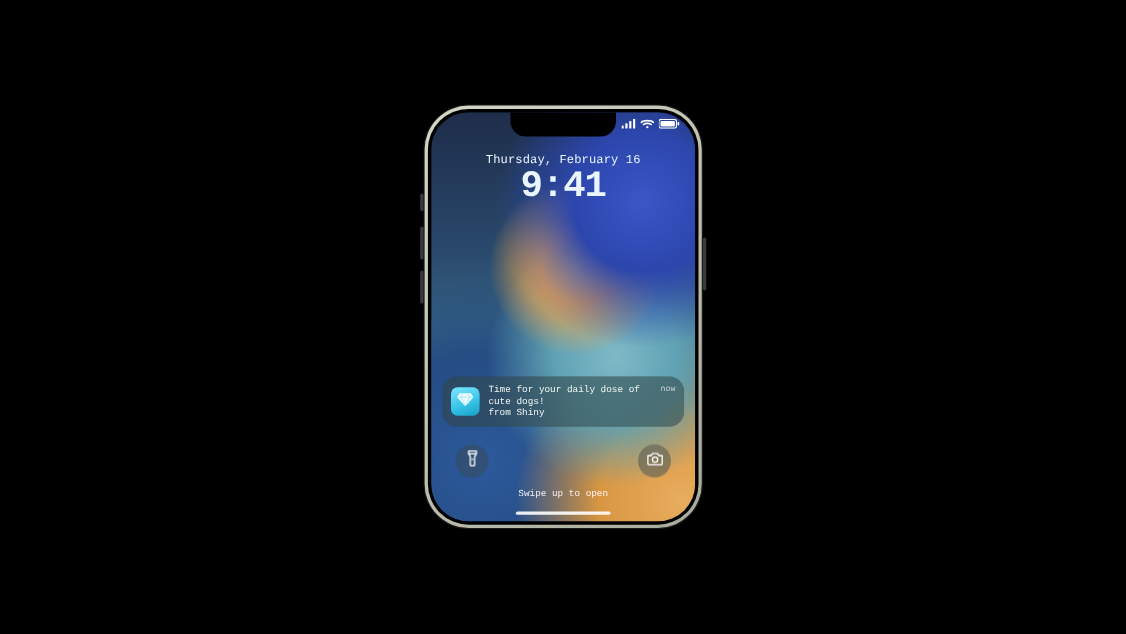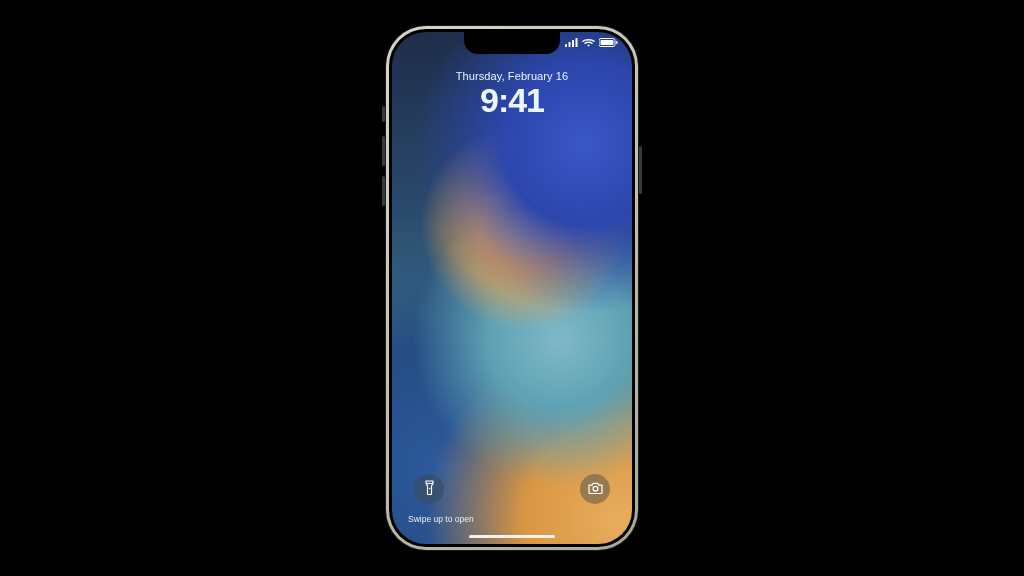--- a/index.html
+++ b/index.html
@@ -11,25 +11,26 @@
     font-family: -apple-system, "Helvetica Neue", Helvetica, Arial, sans-serif;
     -webkit-font-smoothing: antialiased;
   }
 
   
   .phone {
     position: absolute;
     left: 50%; top: 50%;
     transform: translate(-50%, -50%);
     width: 252px;
-    height: 524px;
+    height: 384px;
     border-radius: 40px;
     background: linear-gradient(135deg, #d4d6c6 0%, #a8aa9b 100%);
     padding: 3px;
     box-shadow: 0 0 0 1px #1a1a1a, 0 4px 30px rgba(0,0,0,.6);
+    font-family: Liberation Mono, monospace;
   }
   .bezel {
     position: relative;
     width: 100%; height: 100%;
     border-radius: 37px;
     background: #000;
     padding: 3px;
   }
   .screen {
     position: relative;
@@ -118,22 +119,22 @@
     backdrop-filter: blur(12px);
     display: flex; align-items: center; justify-content: center;
     z-index: 30;
   }
   .qbtn.left  { left: 22px; }
   .qbtn.right { right: 22px; }
 
   
   .swipe {
     position: absolute;
-    bottom: 20px; left: 16px; right: 0;
-    text-align: left;
+    bottom: 20px; left: 0; right: 0;
+    text-align: center;
     color: rgba(255,255,255,.9);
     font-size: 8.5px; font-weight: 500;
     z-index: 30;
   }
   .homebar {
     position: absolute;
     bottom: 6px; left: 50%;
     transform: translateX(-50%);
     width: 86px; height: 3.5px;
     border-radius: 3px;
@@ -178,20 +179,35 @@
             <rect x="17" y="3" width="1.5" height="3" rx=".7" fill="#fff"></rect>
           </svg>
         </span>
       </div>
 
       <div class="datetime">
         <div class="date">Thursday, February 16</div>
         <div class="time">9:41</div>
       </div>
 
+      <div class="notif">
+        <div class="icon">
+          <span>
+            <svg width="16" height="16" viewBox="0 0 16 16">
+              <path d="M3 3 L13 3 L15 6 L8 14 L1 6 Z" fill="#e8fbff" stroke="#ffffff" stroke-width=".8"></path>
+              <path d="M1 6 L15 6 M5.5 3 L4 6 L8 14 M10.5 3 L12 6 L8 14" fill="none" stroke="#a6e6f7" stroke-width=".7"></path>
+            </svg>
+          </span>
+        </div>
+        <div class="text">
+          <div>Time for your daily dose of cute dogs!</div>
+          <div>from Shiny</div>
+        </div>
+        <div class="when">now</div>
+      </div>
 
       <div class="qbtn left">
         <span>
           <svg width="13" height="15" viewBox="0 0 13 15" fill="none" stroke="#fff" stroke-width="1.2" stroke-linejoin="round">
             <path d="M3 1 H10 V3.5 L8.5 6 V13.5 A1 1 0 0 1 7.5 14.5 H5.5 A1 1 0 0 1 4.5 13.5 V6 L3 3.5 Z"></path>
             <line x1="3" y1="3.5" x2="10" y2="3.5"></line>
             <circle cx="6.5" cy="8.5" r=".8" fill="#fff" stroke="none"></circle>
           </svg>
         </span>
       </div>

